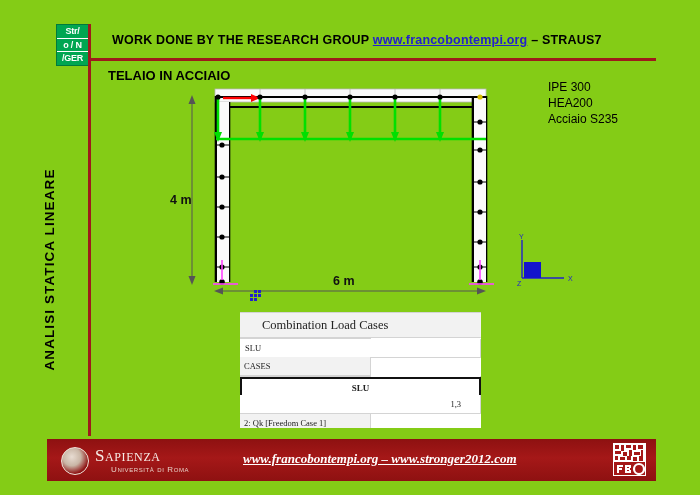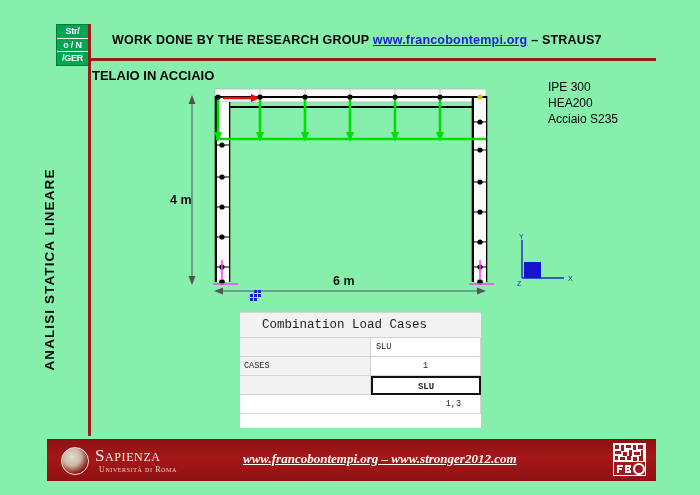--- a/index.html
+++ b/index.html
@@ -1,21 +1,21 @@
 <!DOCTYPE html>
 <html><head>
 <meta charset="utf-8">
 <style>
   html,body{margin:0;padding:0;}
   body{
     width:700px;height:495px;background:#ffffff;
     font-family:"Liberation Sans", sans-serif;
     position:relative;overflow:hidden;
   }
-  .slide{position:absolute;left:0;top:0;width:700px;height:495px;background:#86efac;}
+  .slide{position:absolute;left:0;top:0;width:700px;height:495px;background:#84cc16;}
 
   
   .logo-strong{
     position:absolute;left:56px;top:24px;width:33px;height:42px;
     background:#00a651;border:1px solid #007a3d;
     display:flex;flex-direction:column;justify-content:space-between;
     box-sizing:border-box;
   }
   .logo-strong span{
     font-size:9px;color:#ffffff;font-weight:bold;line-height:13px;
@@ -37,47 +37,47 @@
   
   .sidebar-label{
     position:absolute;left:-66px;top:262px;width:230px;
     transform:rotate(-90deg);transform-origin:center center;
     font-size:13.5px;font-weight:bold;letter-spacing:1.1px;color:#000;
     text-align:center;white-space:nowrap;
   }
 
   
   .sect-title{
-    position:absolute;left:92px;top:68px;
+    position:absolute;left:108px;top:68px;
     font-size:13px;font-weight:bold;color:#000;
   }
 
   
   .materials{
     position:absolute;left:548px;top:79px;
     font-size:12px;color:#000;line-height:16px;
   }
 
   
   .frame-wrap{position:absolute;left:150px;top:82px;width:400px;height:220px;}
   .frame-wrap svg{display:block;}
 
   
   .tbl{
     position:absolute;left:240px;top:312px;width:241px;height:115px;
     background:#ffffff;overflow:hidden;
     border-top:1px solid #d4d4d4;
-    font-family:Liberation Mono, monospace;
+    font-family:Liberation Serif, serif;
   }
   .tbl-title{
     height:25px;line-height:25px;background:#f2f2f2;
     font-size:12.5px;color:#222;padding-left:22px;
     border-bottom:1px solid #d4d4d4;box-sizing:border-box;
   }
-  .tbl-row{display:flex;height:19px;box-sizing:border-box;}
+  .tbl-row{display:flex;height:19px;box-sizing:border-box;flex-direction:column;}
   .tbl-c-label{
     width:131px;box-sizing:border-box;
     border-right:1px solid #d4d4d4;border-bottom:1px solid #d4d4d4;
     background:#f2f2f2;font-size:8.5px;line-height:18px;padding-left:4px;color:#222;
   }
   .tbl-c-val{
     flex:1;box-sizing:border-box;
     border-right:1px solid #d4d4d4;border-bottom:1px solid #d4d4d4;
     background:#ffffff;font-size:8.5px;line-height:18px;padding-left:5px;color:#222;
   }
@@ -110,22 +110,22 @@
     background:radial-gradient(circle at 38% 34%, #e8dcd2 0%, #c9b6a6 38%, #8f1414 72%, #7d0f0f 100%);
     border:1px solid #efe3da;
   }
   .sap-name{
     position:absolute;left:48px;top:8px;
     font-family:"Liberation Serif", serif;
     font-size:17px;color:#f6ece6;letter-spacing:0.6px;line-height:17px;
     font-variant:small-caps;
   }
   .sap-sub{
-    position:absolute;left:52px;top:26px;
-    font-family:Liberation Serif, serif;
+    position:absolute;left:64px;top:26px;
+    font-family:Liberation Sans, sans-serif;
     font-size:8px;color:#e8cfc6;letter-spacing:0.6px;
     font-variant:small-caps;
   }
   .foot-links{
     position:absolute;left:196px;top:12px;width:330px;
     font-family:"Liberation Serif", serif;
     font-size:13px;font-weight:bold;font-style:italic;
     color:#ffffff;text-decoration:underline;white-space:nowrap;
   }
   .fbo{
@@ -322,20 +322,21 @@
     <div class="tbl-row data">
       <div class="tbl-c-label"></div>
       <div class="tbl-c-val hdrcell">SLU</div>
     </div>
 
     <div class="tbl-row data">
       <div class="tbl-c-val rt">1,3</div>
     </div>
 
     <div class="tbl-row data">
+      <div class="tbl-c-label">2: Qk [Freedom Case 1]</div>
     </div>
   </div>
 
   <div class="footer">
     <div class="sap-seal"></div>
     <div class="sap-name">Sapienza</div>
     <div class="sap-sub">Università di Roma</div>
     <div class="foot-links">www.francobontempi.org – www.stronger2012.com</div>
     <div class="fbo">
       <svg width="31" height="31" viewBox="0 0 31 31">

